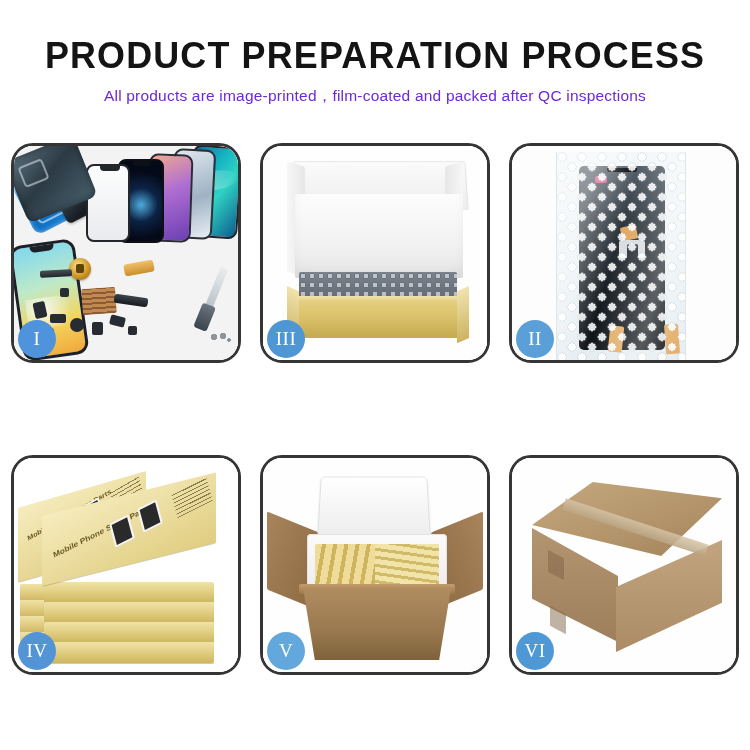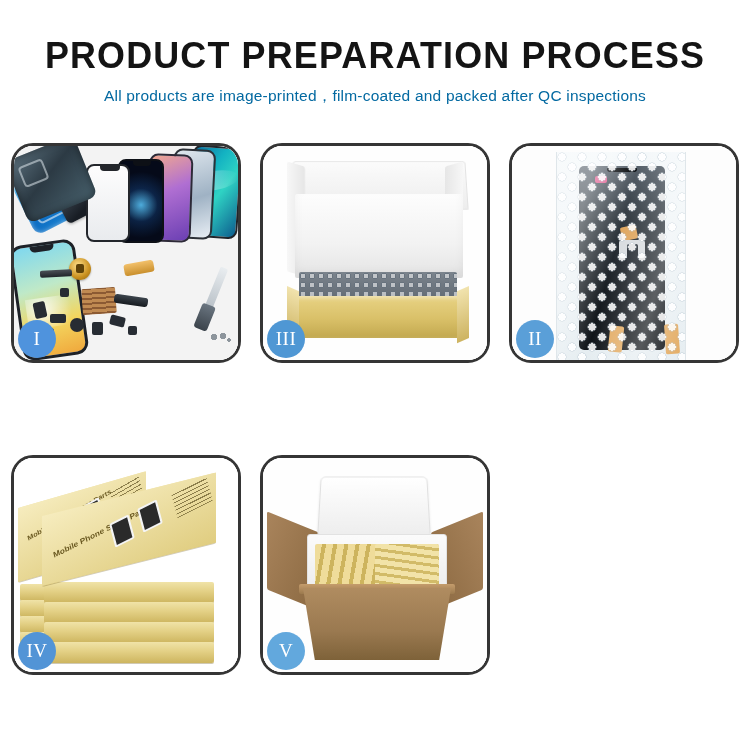--- a/index.html
+++ b/index.html
@@ -30,21 +30,21 @@
     color: #141414;
     margin-top: 35px;
     white-space: nowrap;
     transform: scaleX(0.97);
   }
 
   .subtitle {
     text-align: center;
     font-size: 15.5px;
     font-weight: 400;
-    color: #0369a1;
+    color: #6d28d9;
     margin-top: 9px;
     letter-spacing: 0.2px;
     white-space: nowrap;
   }
 
   
   .grid {
     position: absolute;
     top: 143px;
     left: 11px;
@@ -562,15 +562,28 @@
           <div class="c5-foamBody"></div>
           <div class="c5-content"></div>
           <div class="c5-content2"></div>
           <div class="c5-rim"></div>
           <div class="c5-front"></div>
         </div>
       </div>
       <div class="badge b5">V</div>
     </div>
 
+    <div class="panel">
+      <div class="panel-inner">
+        <div class="scene-box6">
+          <div class="c6-top"></div>
+          <div class="c6-left"></div>
+          <div class="c6-right"></div>
+          <div class="c6-tape"></div>
+          <div class="c6-seal1"></div>
+          <div class="c6-seal2"></div>
+        </div>
+      </div>
+      <div class="badge b6">VI</div>
+    </div>
 
   </div>
 </div>
 
 </body></html>

